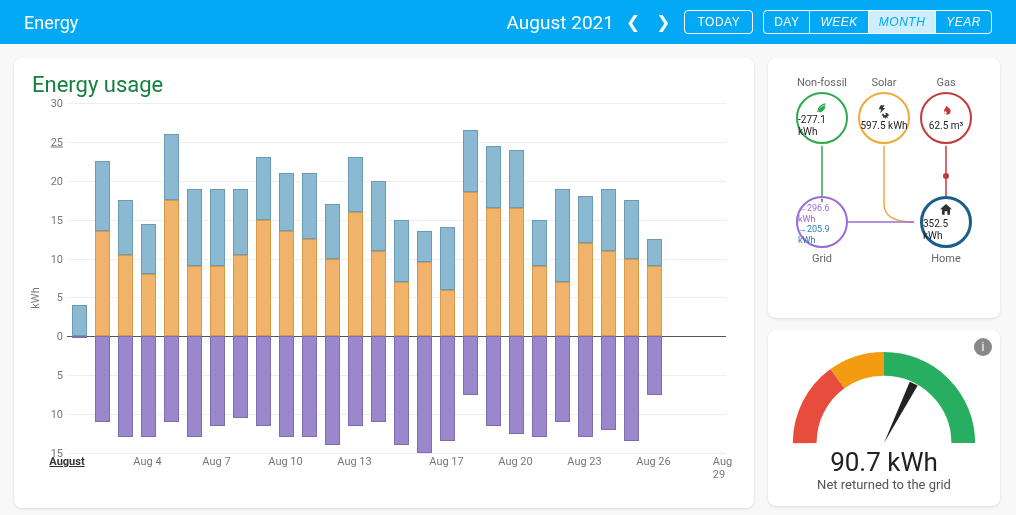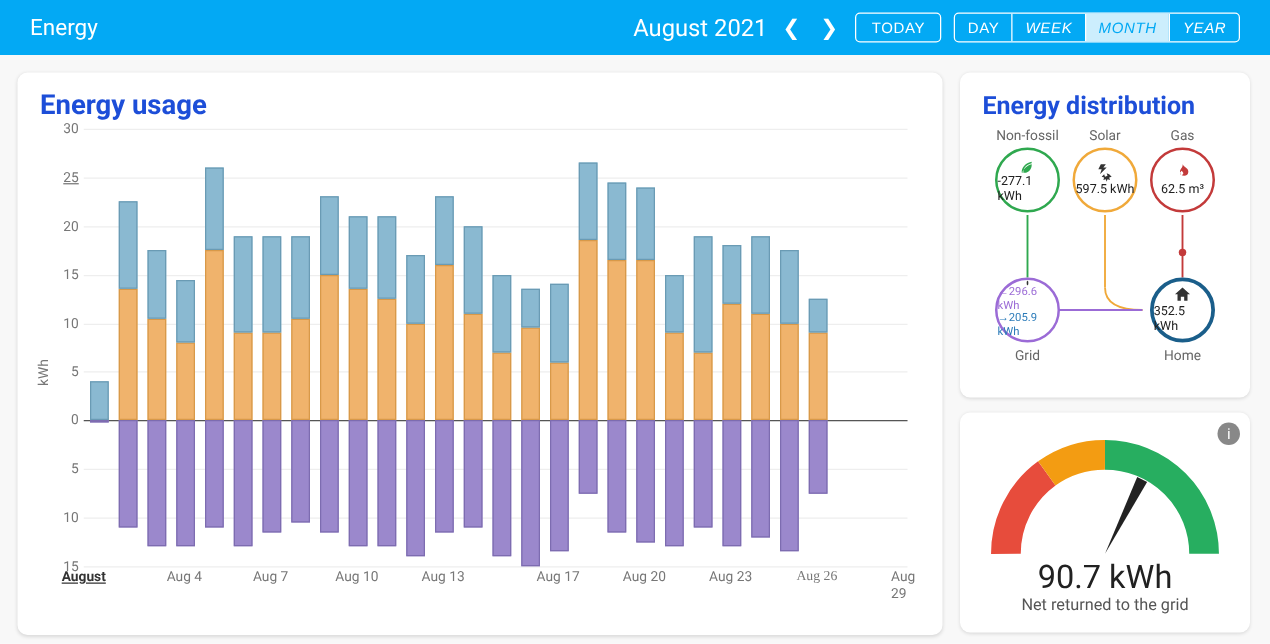--- a/index.html
+++ b/index.html
@@ -9,21 +9,21 @@
 .header-right{display:flex;align-items:center;gap:10px;}
 .date-nav{display:flex;align-items:center;gap:8px;font-size:19px;font-weight:400;}
 .nav-btn{cursor:pointer;font-size:17px;padding:0 4px;color:#fff;}
 .today-btn{border:1px solid #fff;background:none;color:#fff;padding:4px 12px;font-size:12px;letter-spacing:0.5px;cursor:pointer;border-radius:4px;}
 .range-group{display:flex;border:1px solid #fff;border-radius:4px;overflow:hidden;}
 .range-btn{background:none;border:none;color:#fff;padding:4px 10px;font-size:12px;letter-spacing:0.5px;cursor:pointer;}
 .range-btn+.range-btn{border-left:1px solid #fff;font-style:italic;}
 .range-btn.active{background:rgba(255,255,255,0.8);color:#03a9f4;}
 .content{display:flex;gap:14px;padding:14px;}
 .card{background:#fff;border-radius:8px;box-shadow:0 1px 3px rgba(0,0,0,0.12);padding:14px 18px;}
-.card-title{font-size:22px;font-weight:700;color:#1d4ed8;margin-bottom:6px;}
+.card-title{font-size:22px;font-weight:400;color:#15803d;margin-bottom:6px;}
 .usage-card{width:740px;height:450px;}
 .chart-wrap{position:relative;height:390px;margin-left:35px;margin-right:10px;}
 .y-axis{position:absolute;left:-30px;top:0;bottom:40px;width:28px;text-align:right;font-size:11px;color:#777;}
 .y-tick{position:absolute;right:2px;transform:translateY(-50%);} 
 .grid-line{position:absolute;left:0;right:0;height:1px;background:#eee;}
 .plot{position:absolute;left:0;right:0;top:0;bottom:40px;}
 .zero-line{position:absolute;left:0;right:0;height:1px;background:#555;}
 .bar-group{position:absolute;width:15px;}
 .bar{position:absolute;left:0;right:0;}
 .bar.orange{background:#f0b36c;border:1px solid #d89949;}
@@ -229,29 +229,28 @@
         </div>
       <div class="x-axis">
           <div class="x-tick bold" style="left: 0; text-decoration: underline;">August</div>
           <div class="x-tick" style="left: 80.5px;">Aug 4</div>
           <div class="x-tick" style="left: 149.5px;">Aug 7</div>
           <div class="x-tick" style="left: 218.5px;">Aug 10</div>
           <div class="x-tick" style="left: 287.5px;">Aug 13</div>
           <div class="x-tick" style="left: 379.5px;">Aug 17</div>
           <div class="x-tick" style="left: 448.5px;">Aug 20</div>
           <div class="x-tick" style="left: 517.5px;">Aug 23</div>
-          <div class="x-tick" style="left: 586.5px; font-family: Liberation Serif, serif;">Aug 26</div>
+          <div class="x-tick" style="left: 586.5px;">Aug 26</div>
           <div class="x-tick" style="left: 655.5px;">Aug 29</div>
         </div>
     </div>
   </div>
 
   <div class="right-col">
     <div class="card dist-card">
-      <div class="card-title" style="font-size:20px">Energy distribution</div>
       <div class="dist-body">
         <svg class="flows">
           <path d="M98 70 L98 128" stroke="#f0a93a" stroke-width="1.5" fill="none"></path>
           <path d="M98 128 Q98 146 128 146" stroke="#f0a93a" stroke-width="1.5" fill="none"></path>
           <path d="M60 146 L128 146" stroke="#9b6bd6" stroke-width="1.5" fill="none"></path>
           <path d="M36 70 L36 120" stroke="#2fa84f" stroke-width="1.5" fill="none"></path>
           <path d="M160 70 L160 120" stroke="#c33a3a" stroke-width="1.5" fill="none"></path>
           <circle cx="160" cy="100" r="3" fill="#c33a3a"></circle>
         </svg>
 

